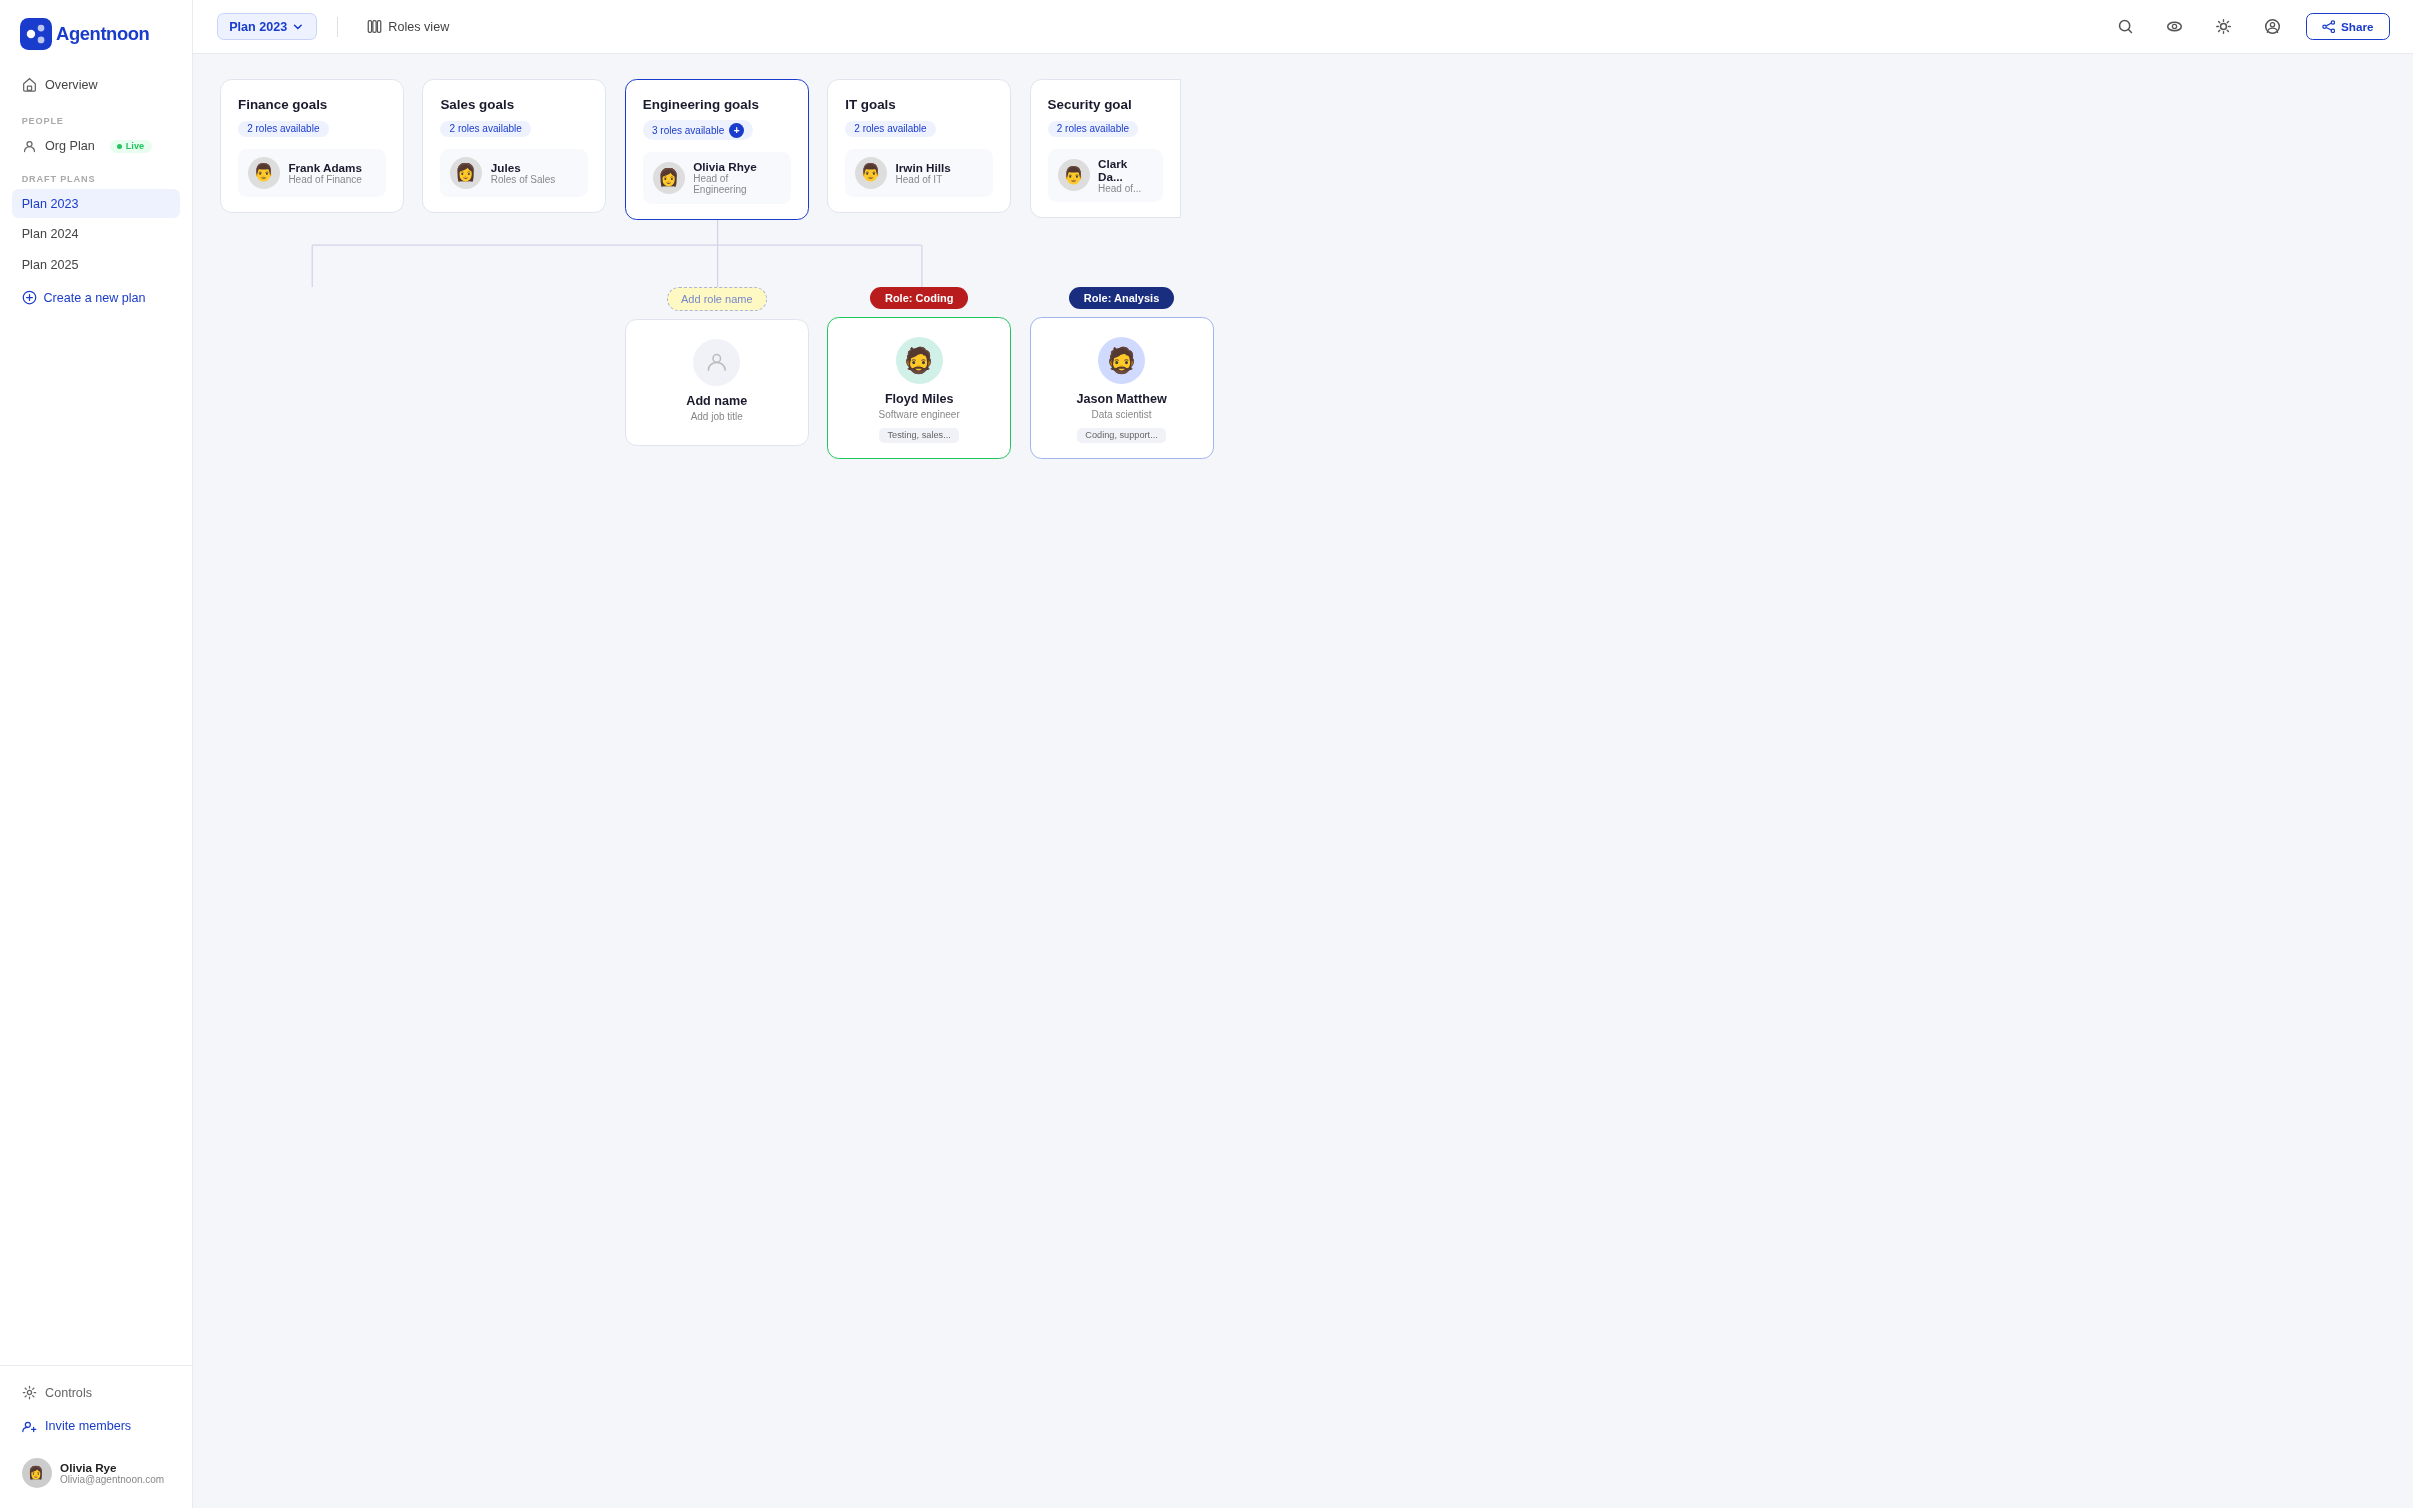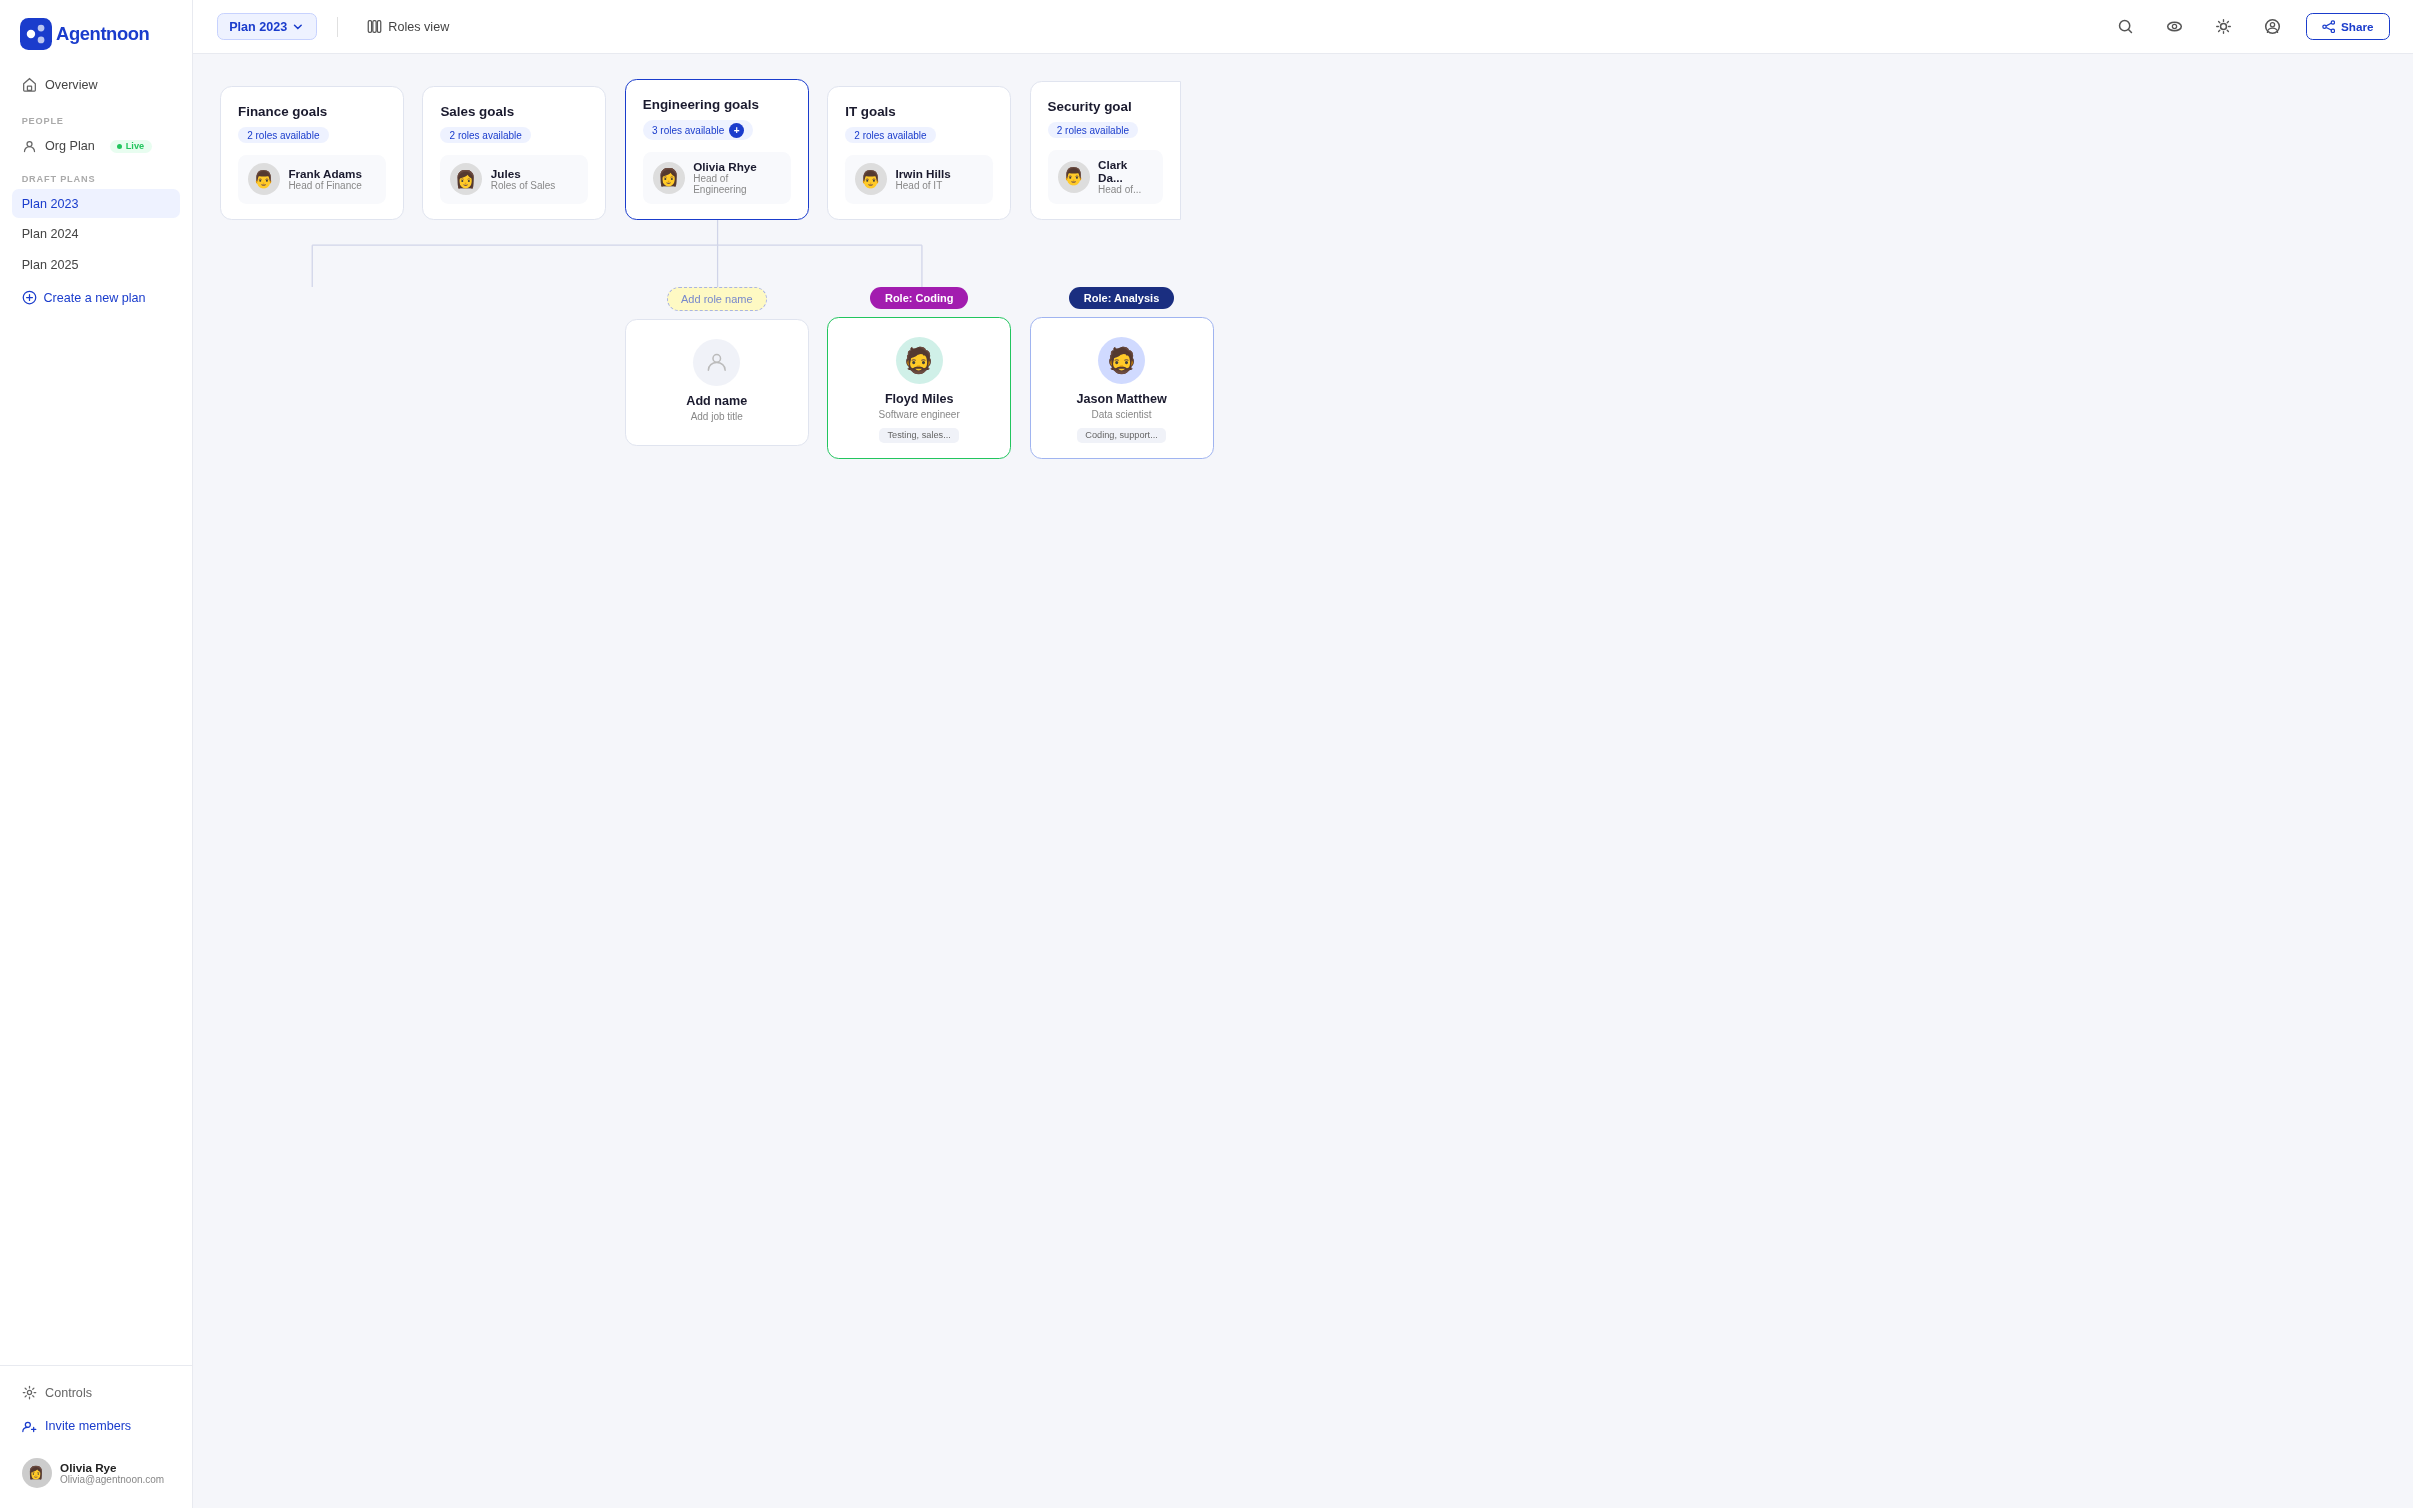--- a/index.html
+++ b/index.html
@@ -232,21 +232,21 @@
     }
 
     
     .org-chart { min-width: 754px; }
 
     
     .dept-row {
       display: flex;
       gap: 18.4px;
       margin-bottom: 0;
-      align-items: flex-end;
+      align-items: flex-start;
     }
 
     .dept-card {
       background: #fff;
       border: 1.3px solid #e0e4ef;
       border-radius: 11.7px;
       padding: 17px 17px 15px;
       min-width: 184px;
       width: 184px;
       flex-shrink: 0;
@@ -608,21 +608,21 @@
                 <path d="M4 24c0-5.5 4.5-9 10-9s10 3.5 10 9" stroke="#bbb" stroke-width="1.8" fill="none" stroke-linecap="round"></path>
               </svg>
             </div>
             <div class="emp-name">Add name</div>
             <div class="emp-title">Add job title</div>
           </div>
         </div>
 
         <div style="display:flex;flex-direction:column;align-items:center;">
           <div style="margin-bottom:8.4px;">
-            <div style="background:#a21caf;color:#fff;border-radius:17px;padding:5px 15px;font-size:11px;font-weight:600;cursor:pointer;">Role: Coding</div>
+            <div style="background:#b91c1c;color:#fff;border-radius:17px;padding:5px 15px;font-size:11px;font-weight:600;cursor:pointer;">Role: Coding</div>
           </div>
           <div class="employee-card green-border" style="width:184px;">
             <div class="emp-avatar teal-bg">🧔</div>
             <div class="emp-name">Floyd Miles</div>
             <div class="emp-title">Software engineer</div>
             <div class="emp-tags">Testing, sales...</div>
           </div>
         </div>
 
         <div style="display:flex;flex-direction:column;align-items:center;">

